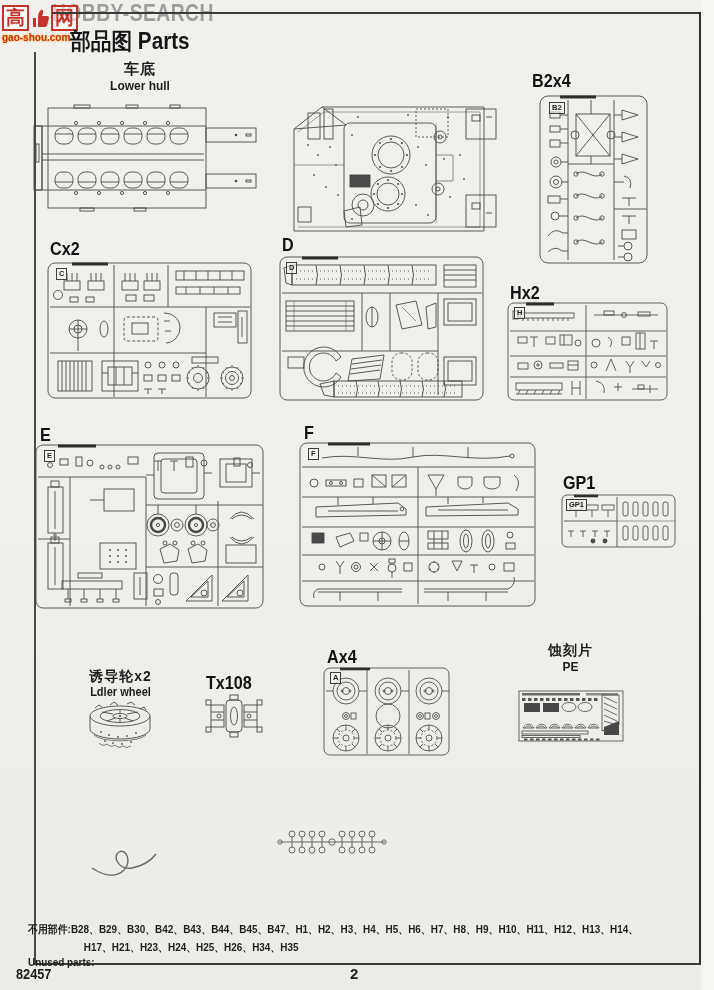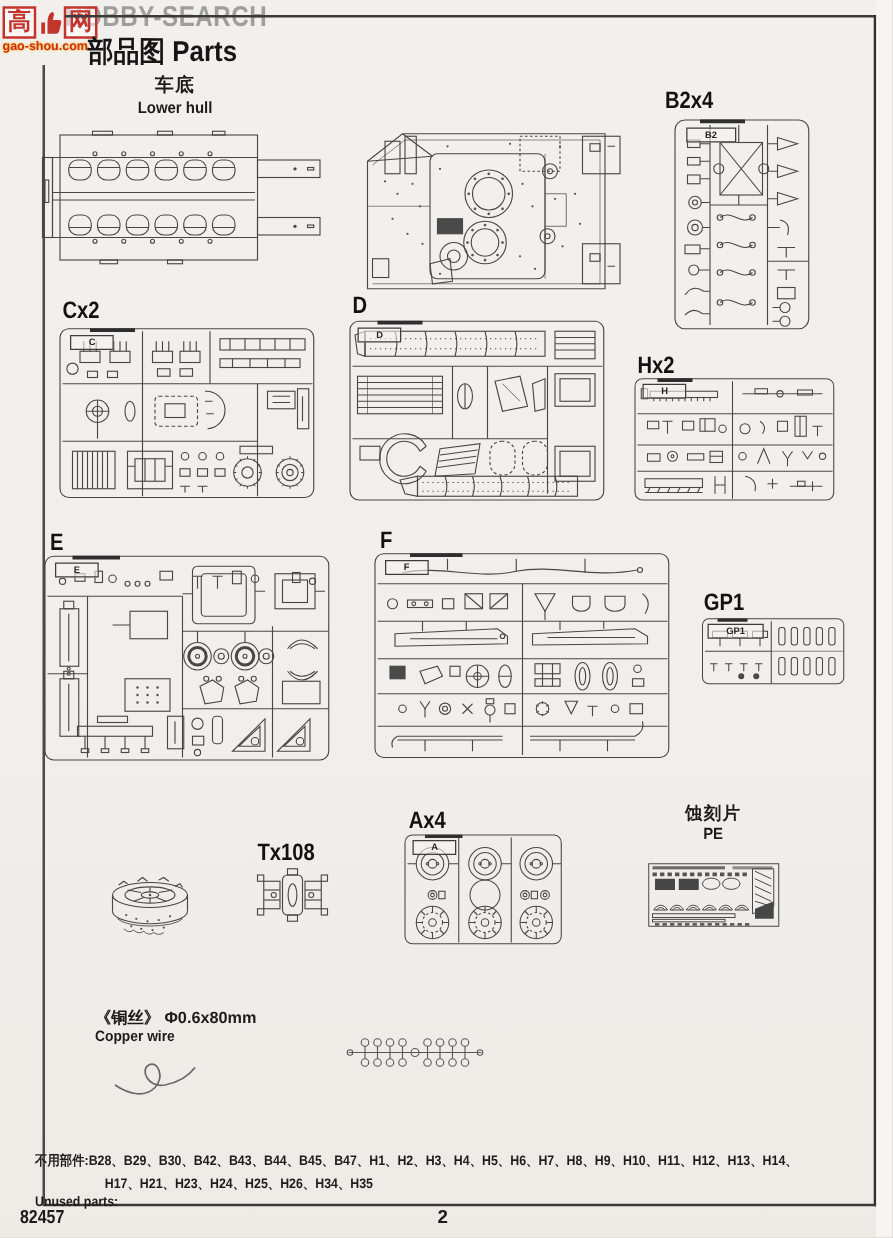--- a/index.html
+++ b/index.html
@@ -27,21 +27,21 @@
   
   .header{left:70px;top:26px;font-size:23px;font-weight:bold;color:#151515;
     transform:scaleX(.9);transform-origin:0 0;white-space:nowrap;}
   
   .lbl-block{text-align:center;}
   .cnl{font-size:15px;font-weight:bold;letter-spacing:1px;line-height:1.2;}
   .enl{font-size:13px;font-weight:bold;line-height:1.2;transform:scaleX(.92);}
   .sprue-label{font-size:19px;font-weight:bold;color:#121212;transform:scaleX(.85);
     transform-origin:0 50%;white-space:nowrap;}
   .tag{position:absolute;border:1.2px solid #3d3d3d;font-size:7.5px;font-weight:bold;
-    line-height:1;padding:1px 14px;color:#262626;background:rgba(245,244,240,.6);}
+    line-height:1;padding:1px 2px;color:#262626;background:rgba(245,244,240,.6);}
   .svgbox{position:absolute;}
   
   .unused{left:28px;top:921px;width:676px;}
   .u-line{font-size:11px;font-weight:bold;white-space:nowrap;transform:scaleX(.9);
     transform-origin:0 0;color:#1d1d1d;line-height:1.6;}
   .u-line2{padding-left:62px;}
   .u-en{font-size:11px;font-weight:bold;transform:scaleX(.9);transform-origin:0 0;color:#1d1d1d;}
   
   .f-kit{left:16px;top:965px;font-size:15px;font-weight:bold;transform:scaleX(.85);transform-origin:0 0;}
   .f-page{left:350px;top:965px;font-size:15px;font-weight:bold;}
@@ -839,20 +839,24 @@
           <rect x="103" y="9" width="5" height="14" rx="2"></rect>
         <rect x="63" y="33" width="5" height="14" rx="2"></rect>
           <rect x="73" y="33" width="5" height="14" rx="2"></rect>
           <rect x="83" y="33" width="5" height="14" rx="2"></rect>
           <rect x="93" y="33" width="5" height="14" rx="2"></rect>
           <rect x="103" y="33" width="5" height="14" rx="2"></rect>
       </g>
     </svg>
   </div>
 
+  <div class="abs lbl-block" style="left:68px;top:668px;width:105px;">
+    <div class="cnl" style="font-size:14px;">诱导轮x2</div>
+    <div class="enl" style="font-size:12px;">Ldler wheel</div>
+  </div>
   <div class="svgbox" style="left:85px;top:699px;">
     <svg width="70" height="52" viewBox="0 0 70 52">
       <g stroke="#474747" fill="none" stroke-width="0.9">
         <ellipse cx="35" cy="17" rx="30" ry="10"></ellipse>
         <ellipse cx="35" cy="17" rx="20" ry="6.5"></ellipse>
         <ellipse cx="35" cy="17" rx="7" ry="2.5"></ellipse>
           <circle cx="35" cy="17" r="1" fill="#474747" stroke="none"></circle>
         <line x1="28" y1="15" x2="17" y2="13"></line>
           <line x1="42" y1="15" x2="53" y2="13"></line>
           <line x1="30" y1="19" x2="22" y2="22"></line>
@@ -1056,24 +1060,20 @@
             <rect x="56" y="53.5" width="3.5" height="2"></rect>
             <rect x="62" y="53.5" width="3.5" height="2"></rect>
             <rect x="68" y="53.5" width="3.5" height="2"></rect>
             <rect x="74" y="53.5" width="3.5" height="2"></rect>
             <rect x="80" y="53.5" width="3.5" height="2"></rect>
         </g>
       </g>
     </svg>
   </div>
 
-  <div class="abs" style="left:76px;top:806px;">
-    <div class="cnl" style="font-size:13px;text-align:left;letter-spacing:0;">《铜丝》 Φ0.6x80mm</div>
-    <div class="enl" style="font-size:12px;text-align:left;transform-origin:0 0;">Copper wire</div>
-  </div>
   <div class="svgbox" style="left:88px;top:840px;">
     <svg width="72" height="40" viewBox="0 0 72 40">
       <path d="M4,28 C16,36 28,38 36,30 C44,21 38,8 31,12 C24,16 30,30 44,28 C54,26 62,22 68,14" stroke="#6a6a6a" fill="none" stroke-width="1.4"></path>
     </svg>
   </div>
 
   <div class="svgbox" style="left:276px;top:828px;">
     <svg width="112" height="28" viewBox="0 0 112 28">
       <g stroke="#5a5a5a" fill="none" stroke-width="0.9">
         <line x1="3" y1="14" x2="109" y2="14"></line>

